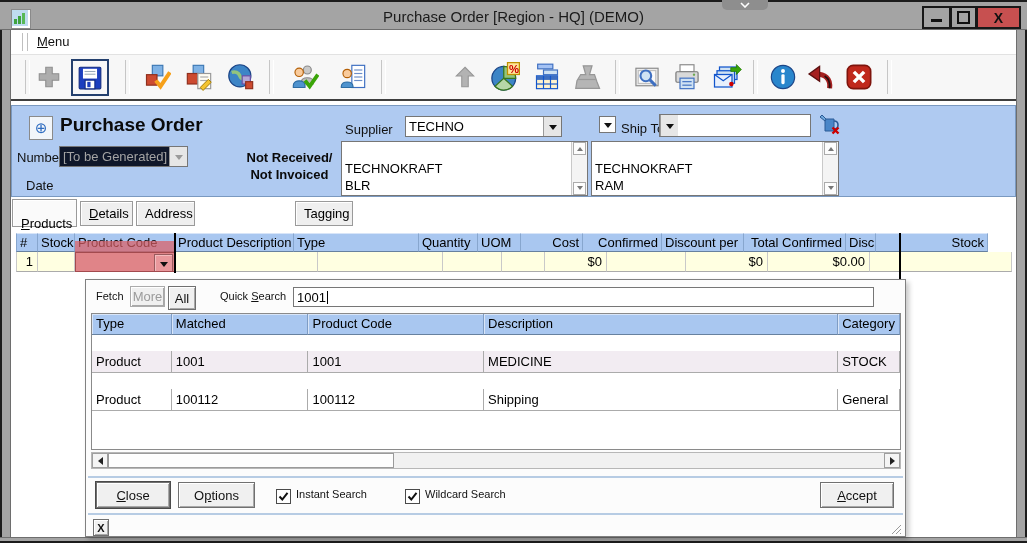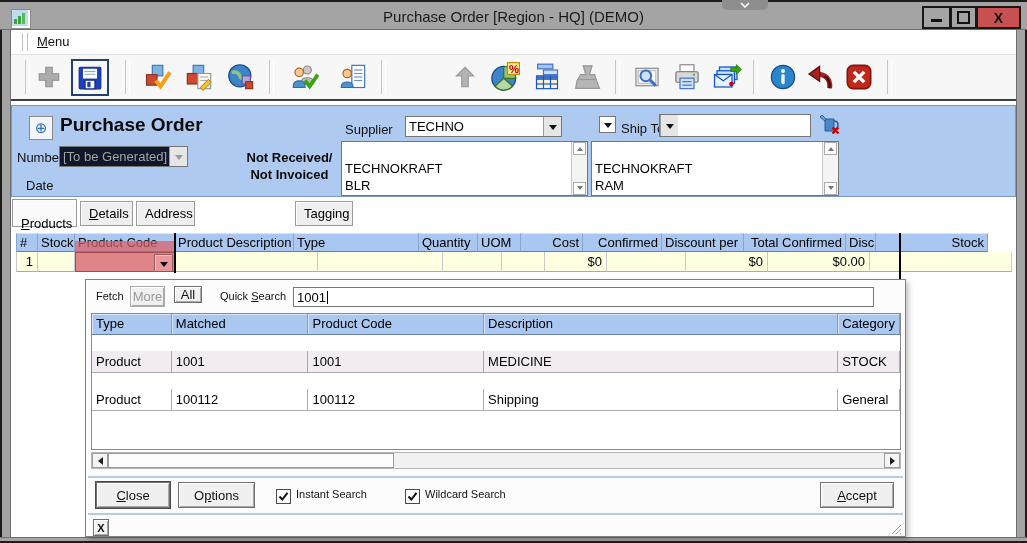--- a/index.html
+++ b/index.html
@@ -374,21 +374,21 @@
     <div class="gc ar" style="width:102px">$0.00</div>
     <div class="gc" style="width:30px"></div>
     <div class="gc" style="width:112px"></div>
   </div>
   <div class="vline" style="left:174px;height:40px"></div>
   <div class="vline" style="left:899px;height:46px"></div>
 
   <div class="popup">
     <div class="plbl" style="left:10px;top:10px">Fetch</div>
     <div class="pbtn disabled" style="position:absolute;left:44px;top:6px;width:35px;height:21px">More</div>
-    <div class="pbtn" style="position:absolute;left:88px;top:6px;width:28px;height:17px">All</div>
+    <div class="pbtn" style="position:absolute;left:82px;top:6px;width:28px;height:24px">All</div>
     <div class="plbl" style="left:134px;top:10px">Quick <u>S</u>earch</div>
     <div class="search-input"><span>1001</span><span class="caret"></span></div>
 
     <div class="ptable">
       <div class="phr">
         <div class="ph" style="width:80px">Type</div>
         <div class="ph" style="width:137px">Matched</div>
         <div class="ph" style="width:176px">Product Code</div>
         <div class="ph" style="width:355px">Description</div>
         <div class="ph" style="width:62px">Category</div>

